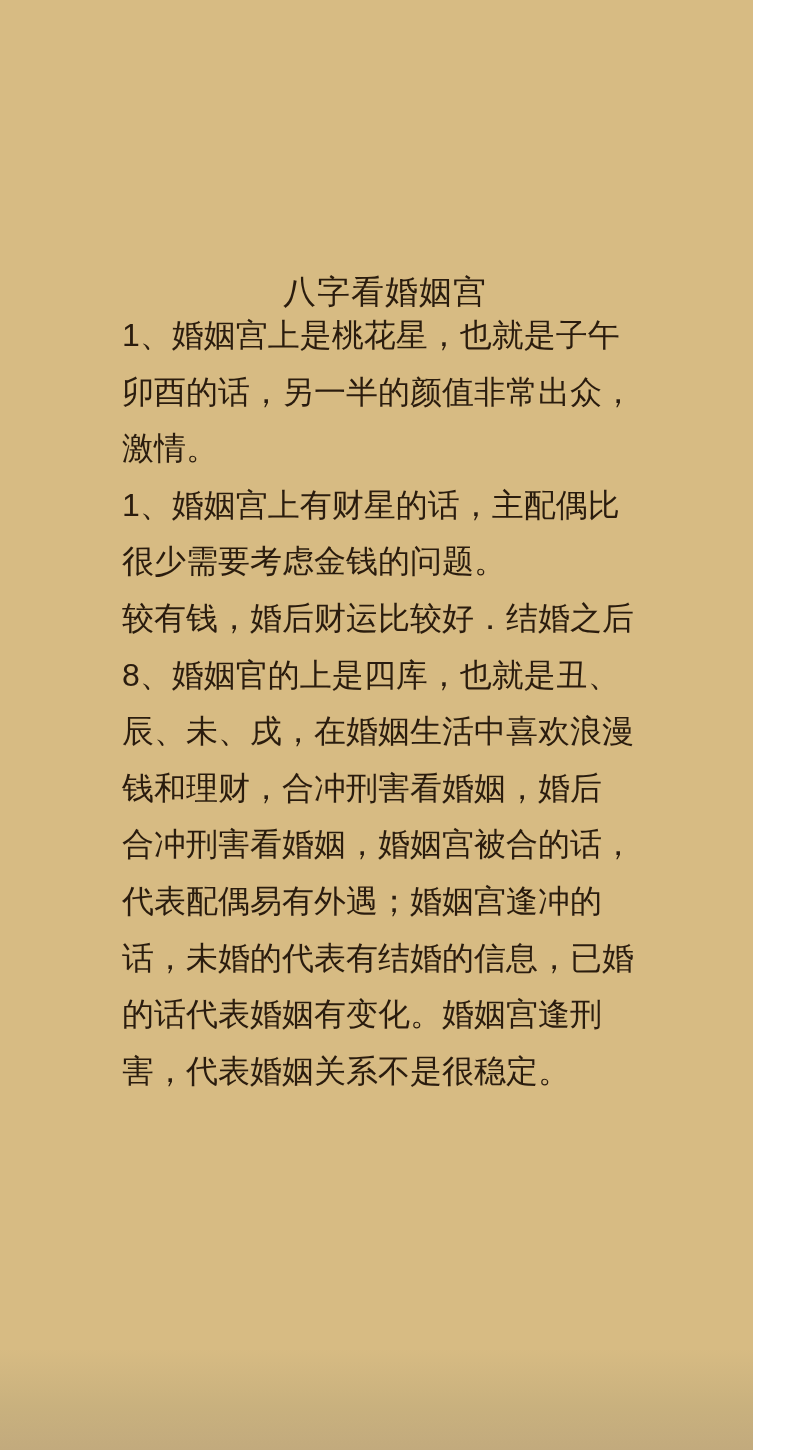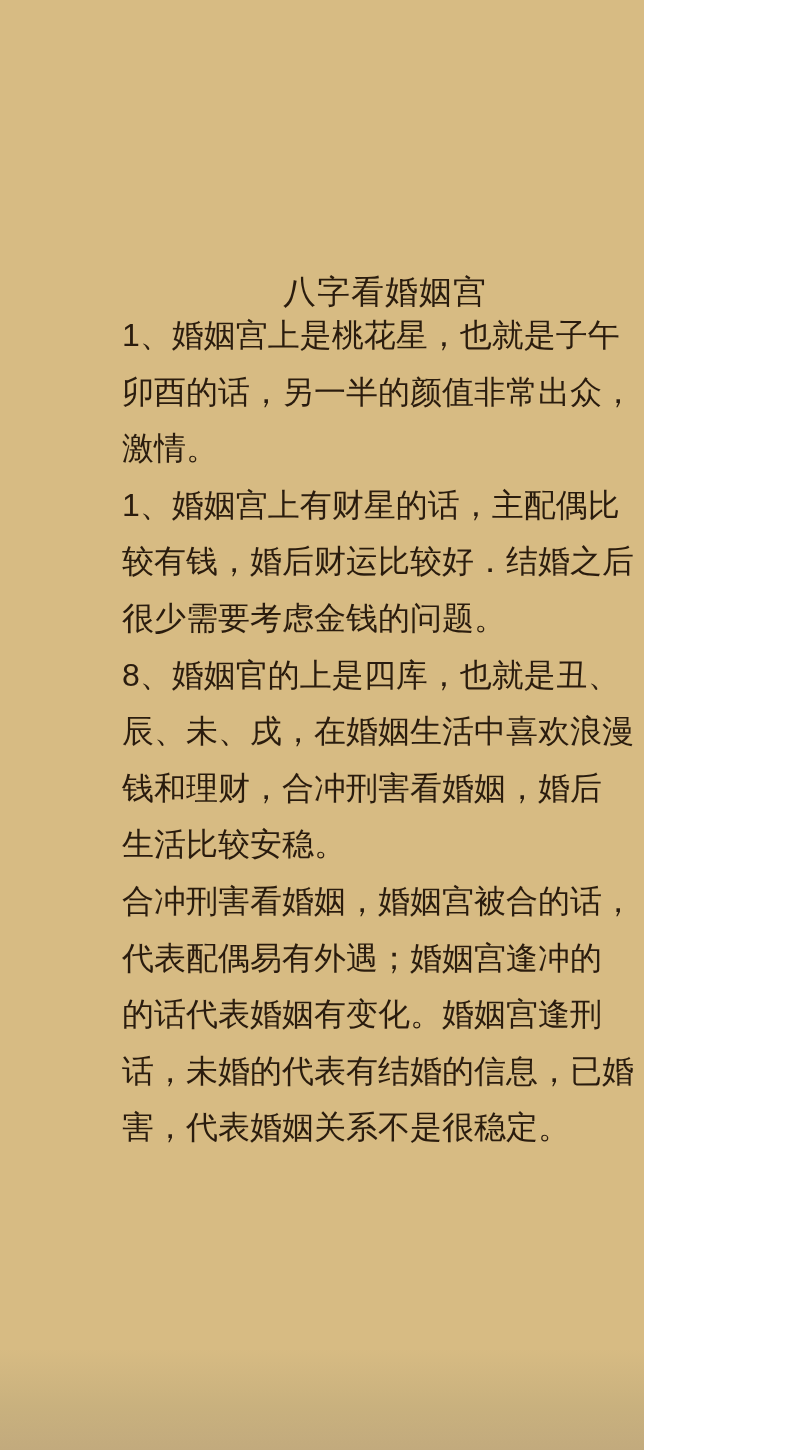--- a/index.html
+++ b/index.html
@@ -1,21 +1,21 @@
 <!DOCTYPE html>
 <html><head>
 <meta charset="utf-8">
 <style>
   html, body {
     margin: 0;
     padding: 0;
   }
   .page {
     position: relative;
-    width: 644px;
+    width: 753px;
     height: 1450px;
     overflow: hidden;
     background: linear-gradient(180deg,
       #d7bb83 0%,
       #d7bb83 93%,
       #c9b17e 97%,
       #c2aa7d 100%);
     font-family: "Liberation Sans", sans-serif;
     color: #2a1c0e;
   }
@@ -47,26 +47,25 @@
 
 <div class="page">
 
   <div class="doc-title">八字看婚姻宫</div>
 
   <div class="doc-body">
     <div class="text-line">1、婚姻宫上是桃花星，也就是子午</div>
     <div class="text-line">卯酉的话，另一半的颜值非常出众，</div>
     <div class="text-line">激情。</div>
     <div class="text-line">1、婚姻宫上有财星的话，主配偶比</div>
+    <div class="text-line">很少需要考虑金钱的问题。</div>
     <div class="text-line">较有钱，婚后财运比较好．结婚之后</div>
-    <div class="text-line">很少需要考虑金钱的问题。</div>
     <div class="text-line">8、婚姻官的上是四库，也就是丑、</div>
     <div class="text-line">辰、未、戌，在婚姻生活中喜欢浪漫</div>
     <div class="text-line">钱和理财，合冲刑害看婚姻，婚后</div>
-    <div class="text-line">生活比较安稳。</div>
     <div class="text-line">合冲刑害看婚姻，婚姻宫被合的话，</div>
     <div class="text-line">代表配偶易有外遇；婚姻宫逢冲的</div>
+    <div class="text-line">话，未婚的代表有结婚的信息，已婚</div>
     <div class="text-line">的话代表婚姻有变化。婚姻宫逢刑</div>
-    <div class="text-line">话，未婚的代表有结婚的信息，已婚</div>
     <div class="text-line">害，代表婚姻关系不是很稳定。</div>
   </div>
 
 </div>
 
 </body></html>

